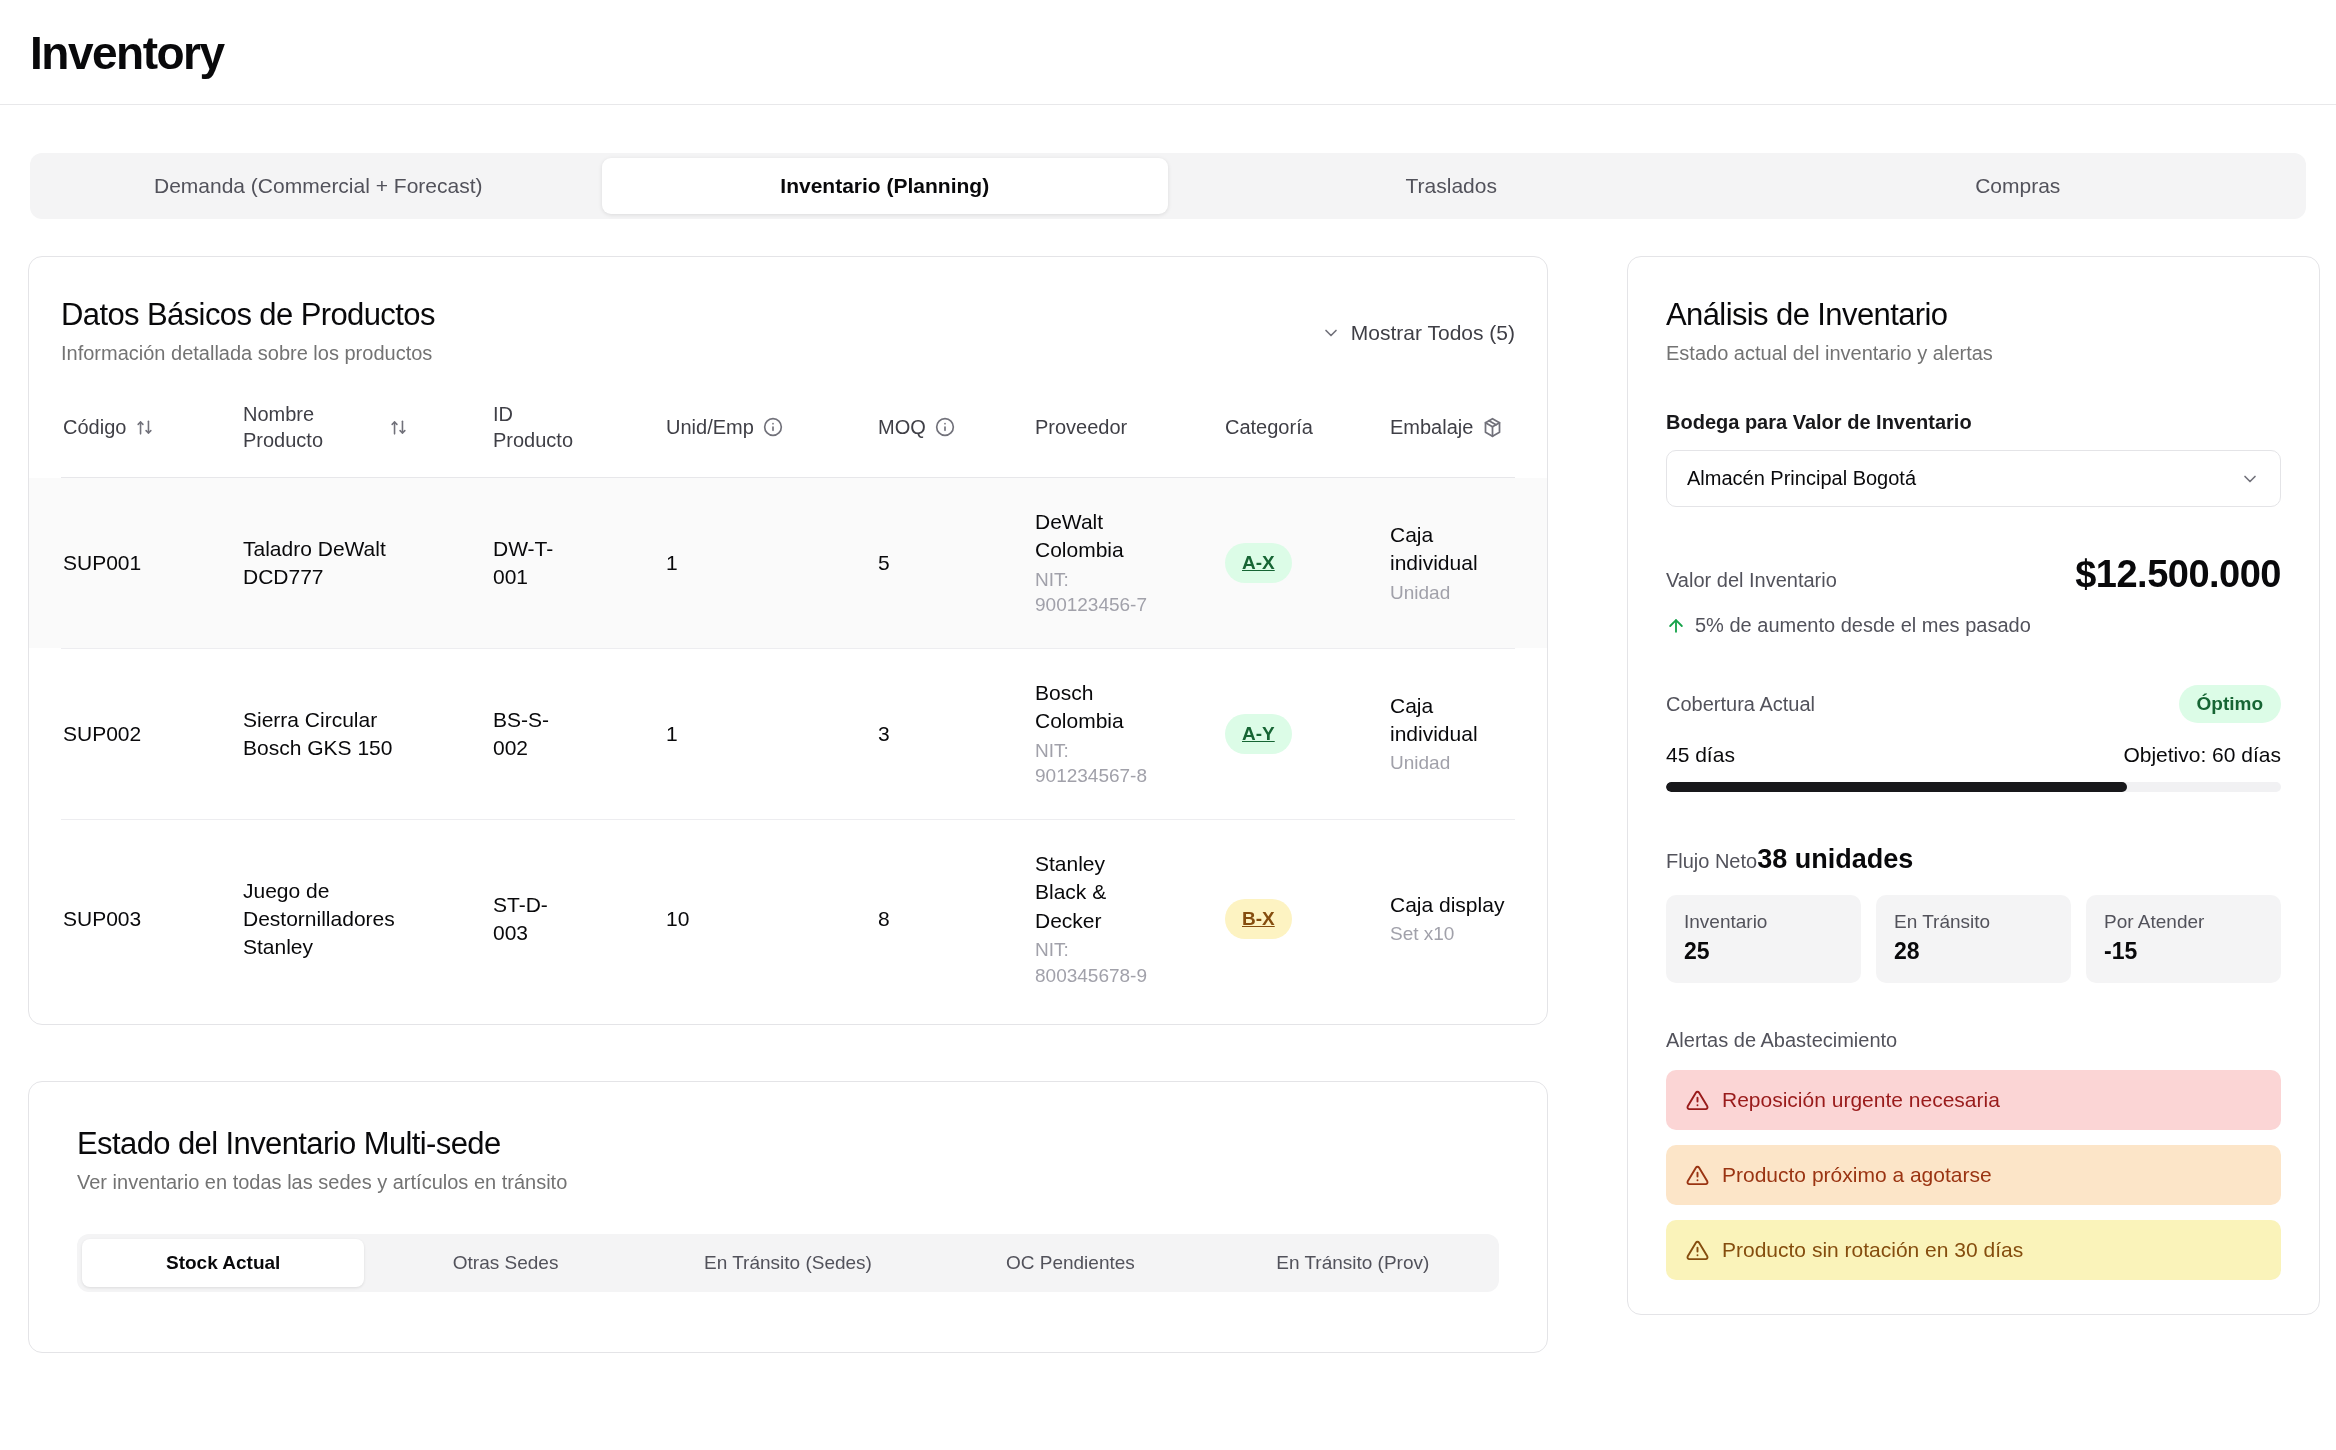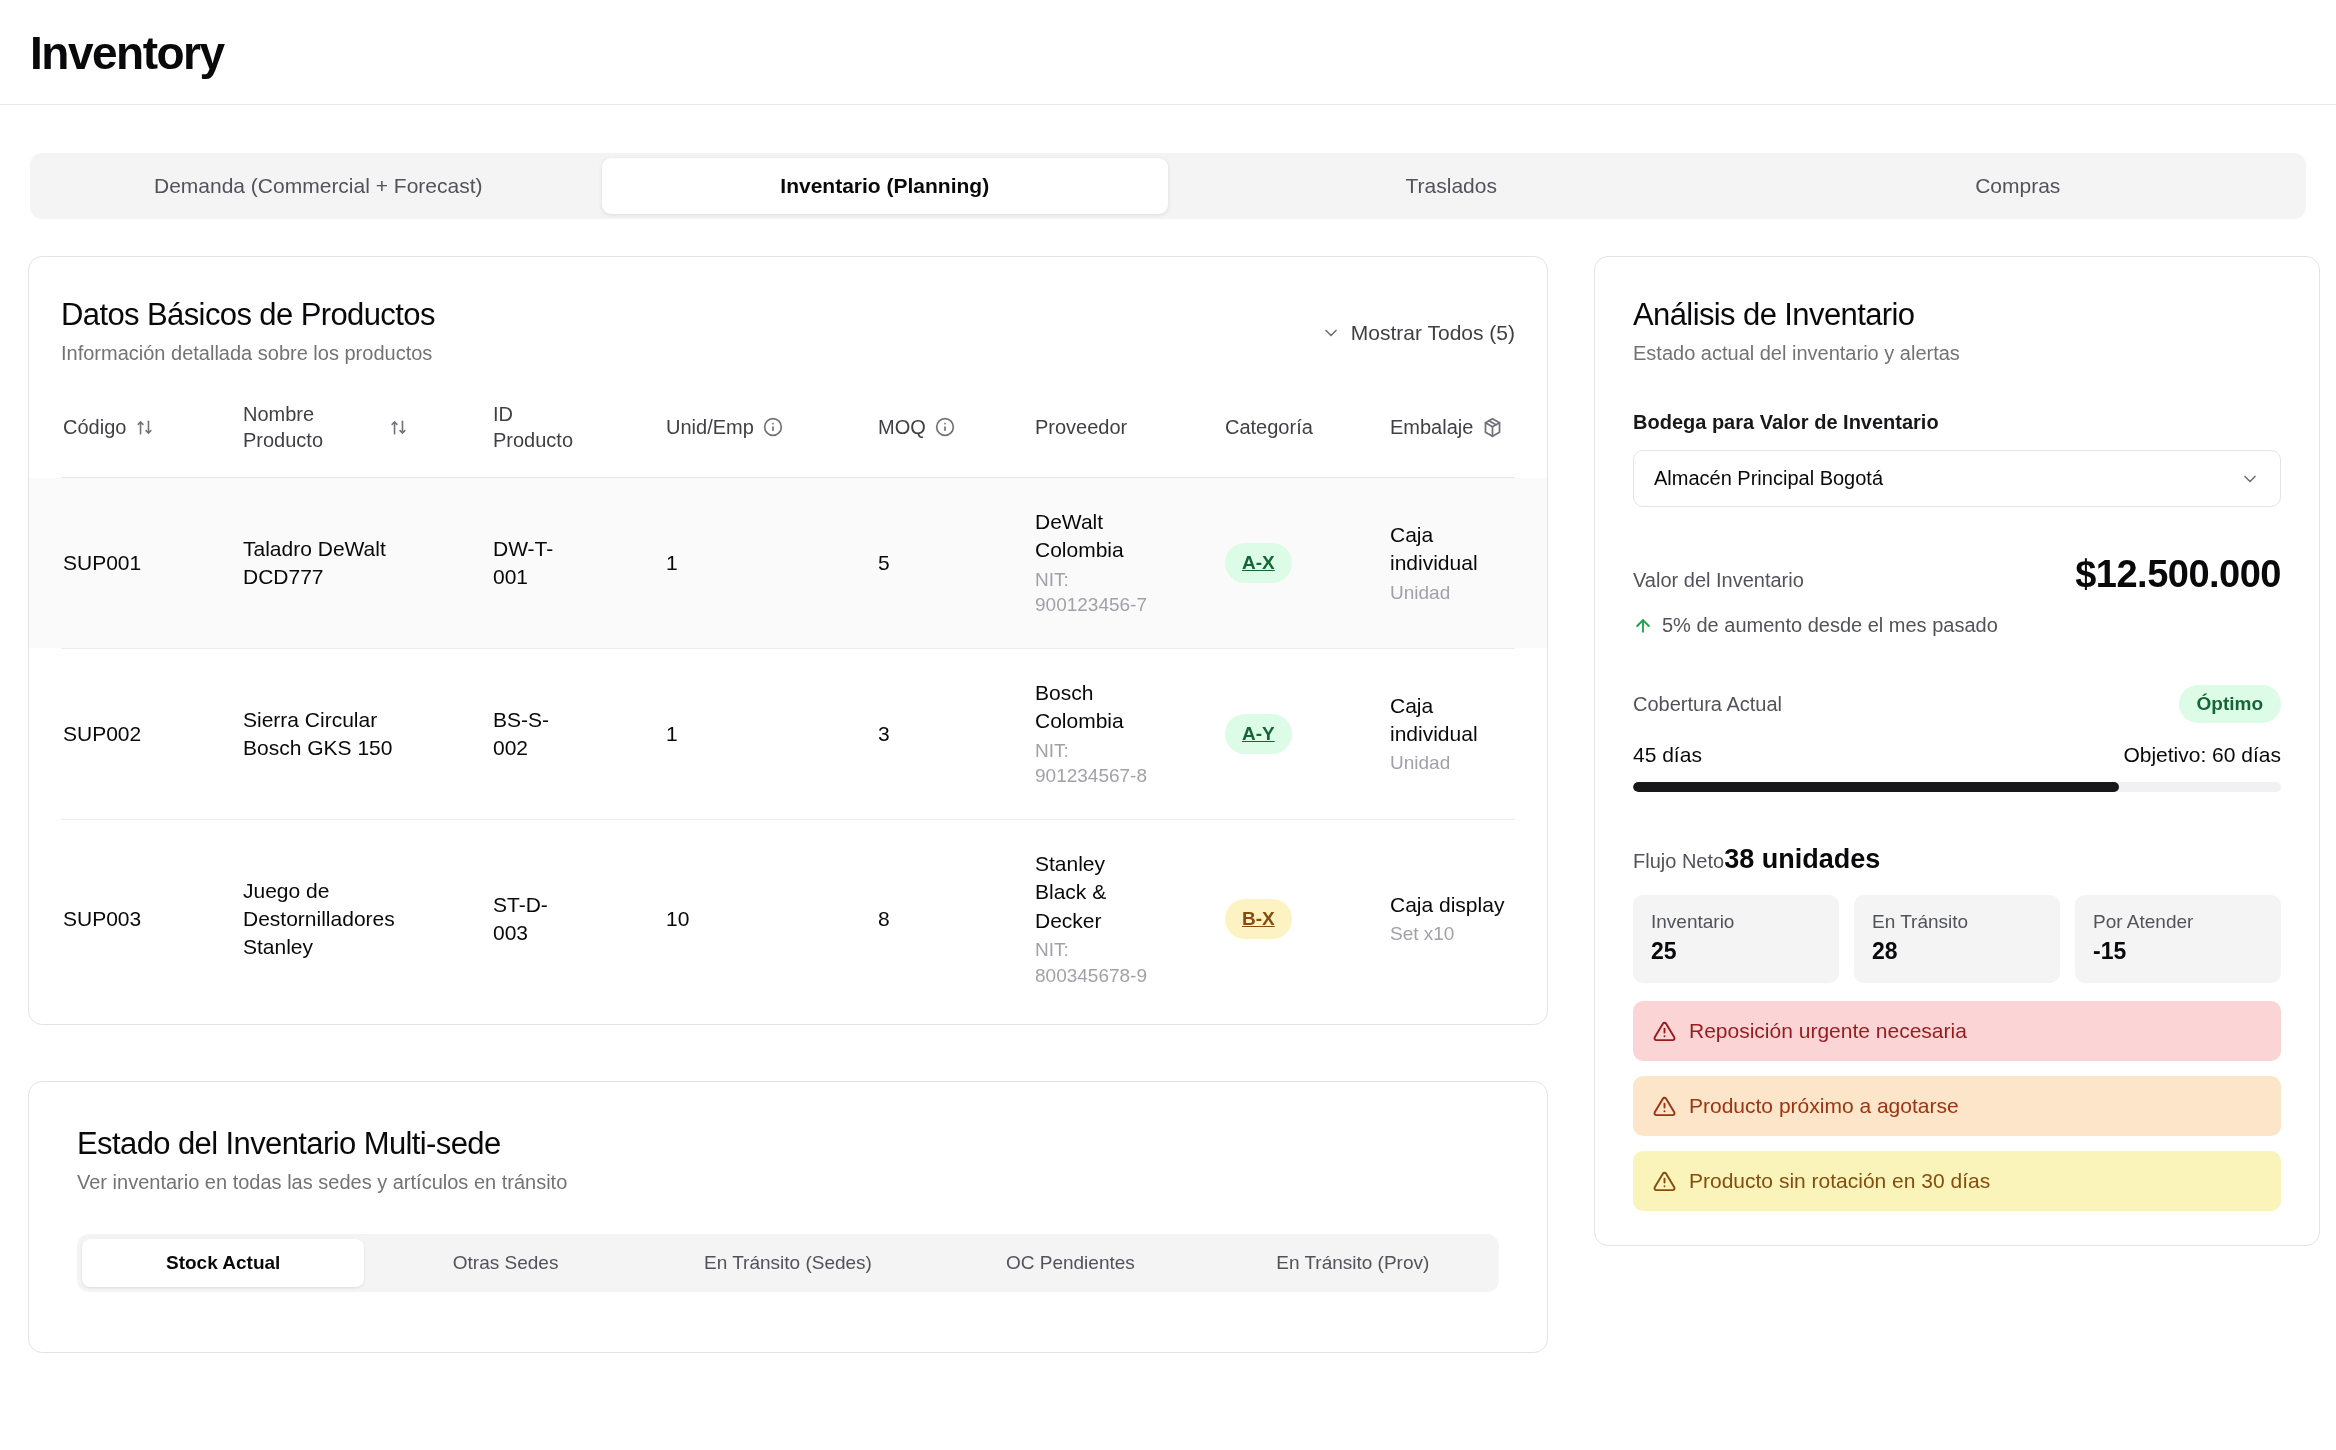--- a/index.html
+++ b/index.html
@@ -58,21 +58,21 @@
   
   .multisite-card { margin-top:56px; padding:44px 48px 60px 48px; }
   .site-tabs { margin-top:40px; background:#f4f4f5; border-radius:12px; padding:5px;
     display:grid; grid-template-columns:repeat(5,1fr); height:58px; }
   .site-tab { display:flex; align-items:center; justify-content:center; font-size:19px;
     color:#52525b; border-radius:8px; cursor:pointer; }
   .site-tab.active { background:#fff; color:#09090b; font-weight:600;
     box-shadow:0 1px 3px rgba(0,0,0,.10); }
 
   
-  .analysis-card { flex:1; padding:40px 38px 34px 38px; }
+  .analysis-card { flex:1; padding:40px 38px 34px 38px;margin-left:33px; }
   .an-label { font-size:20px; color:#52525b; }
   .bodega-label { font-size:20px; font-weight:700; margin-top:46px; color:#18181b; }
   .select { margin-top:16px; height:57px; border:1px solid #e4e4e7; border-radius:10px;
     display:flex; align-items:center; justify-content:space-between; padding:0 20px;
     font-size:20px; cursor:pointer; background:#fff; }
   .value-row { display:flex; justify-content:space-between; align-items:baseline; margin-top:46px; }
   .big-money { font-size:38px; font-weight:800; letter-spacing:-0.5px; }
   .trend { display:flex; align-items:center; gap:9px; margin-top:18px; font-size:20px;
     color:#52525b; }
   .trend .icon { color:var(--trend-green); }
@@ -320,20 +320,21 @@
       <div class="flow-box">
         <div class="lbl">En Tránsito</div>
         <div class="val">28</div>
       </div>
       <div class="flow-box">
         <div class="lbl">Por Atender</div>
         <div class="val">-15</div>
       </div>
     </div>
 
+    <div class="an-label alerts-label">Alertas de Abastecimiento</div>
     <div class="alerts">
       <div class="alert alert-red">
         <span class="icon">
           <svg width="23" height="23" viewBox="0 0 24 24" fill="none" stroke="currentColor" stroke-width="2" stroke-linecap="round" stroke-linejoin="round">
               <path d="M10.29 3.86L1.82 18a2 2 0 0 0 1.71 3h16.94a2 2 0 0 0 1.71-3L13.71 3.86a2 2 0 0 0-3.42 0z"></path>
               <line x1="12" y1="9" x2="12" y2="13"></line>
               <line x1="12" y1="17" x2="12.01" y2="17"></line>
             </svg>
         </span>
         <span>Reposición urgente necesaria</span>

